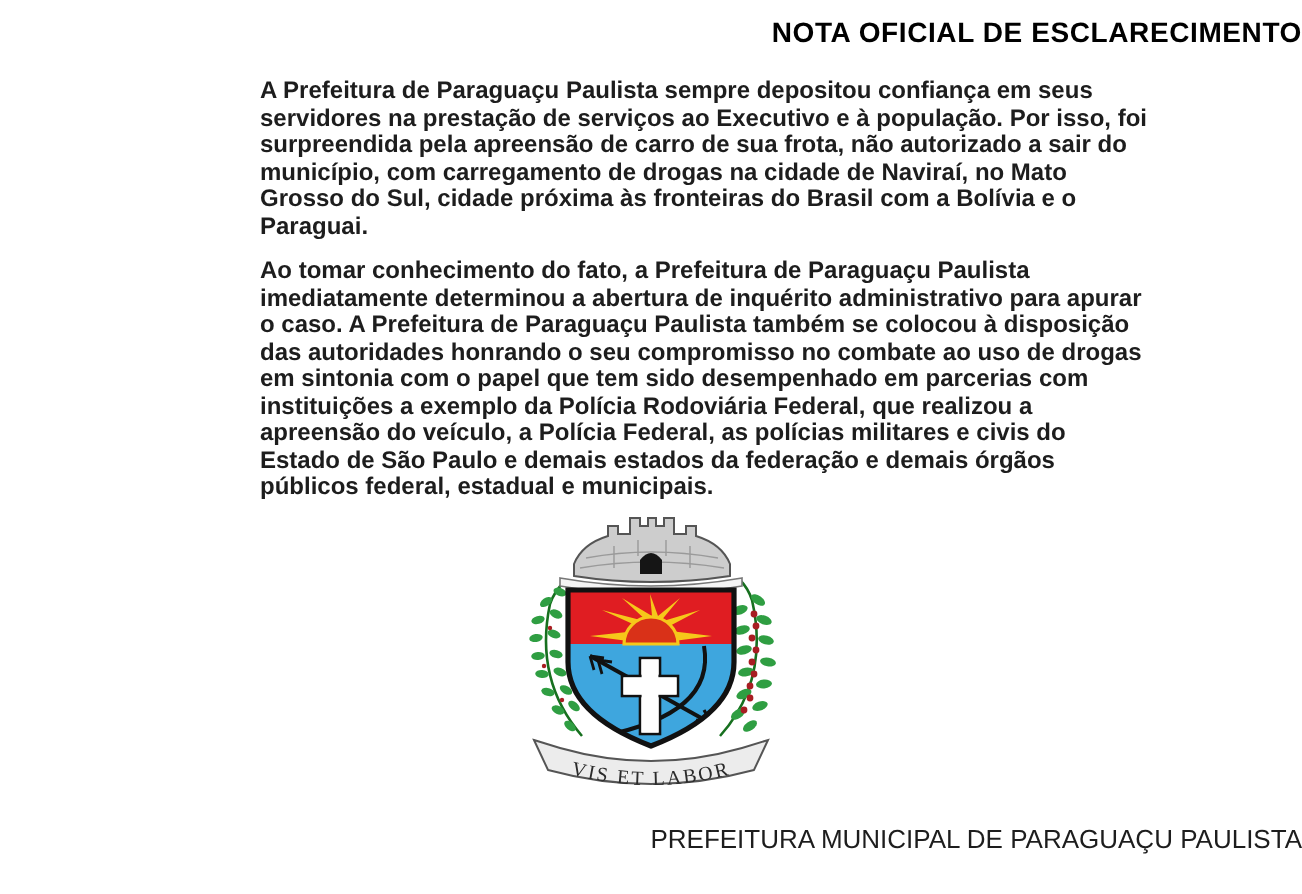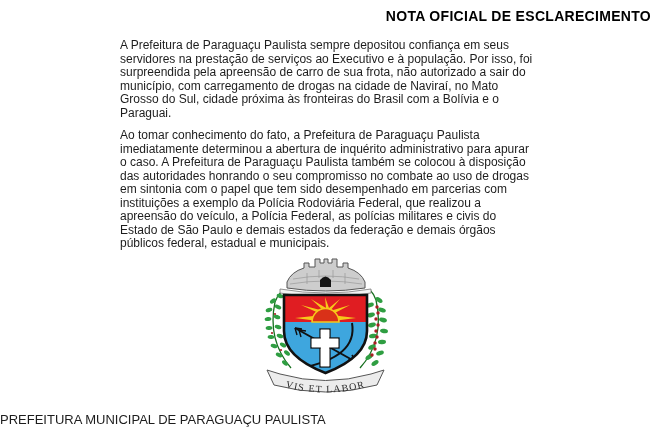--- a/index.html
+++ b/index.html
@@ -15,31 +15,32 @@
     position:absolute;top:8px;left:0;width:651px;
     text-align:right;
     font-size:14px;font-weight:bold;color:#000;
     letter-spacing:0.3px;
   }
   .body-text{
     position:absolute;left:112px;top:39px;width:530px;
     font-size:12px;line-height:13.5px;color:#1d1d1d;
   }
   .body-text p{
-    margin:0 0 9px 8px;
+    margin:0 0 9px 18px;
     white-space:pre-line;
+    font-weight:bold;
   }
   .emblem{
     position:absolute;top:256px;left:50%;
     transform:translateX(-50%);
     width:134px;height:141px;
   }
   .doc-footer{
     position:absolute;top:413px;left:0;width:651px;
-    text-align:left;
+    text-align:right;
     font-size:13px;line-height:14.5px;color:#1d1d1d;
   }
 </style>
 </head>
 <body>
 
 <div class="doc-title">NOTA OFICIAL DE ESCLARECIMENTO</div>
 
 <div class="body-text">
   <p>A Prefeitura de Paraguaçu Paulista sempre depositou confiança em seus

